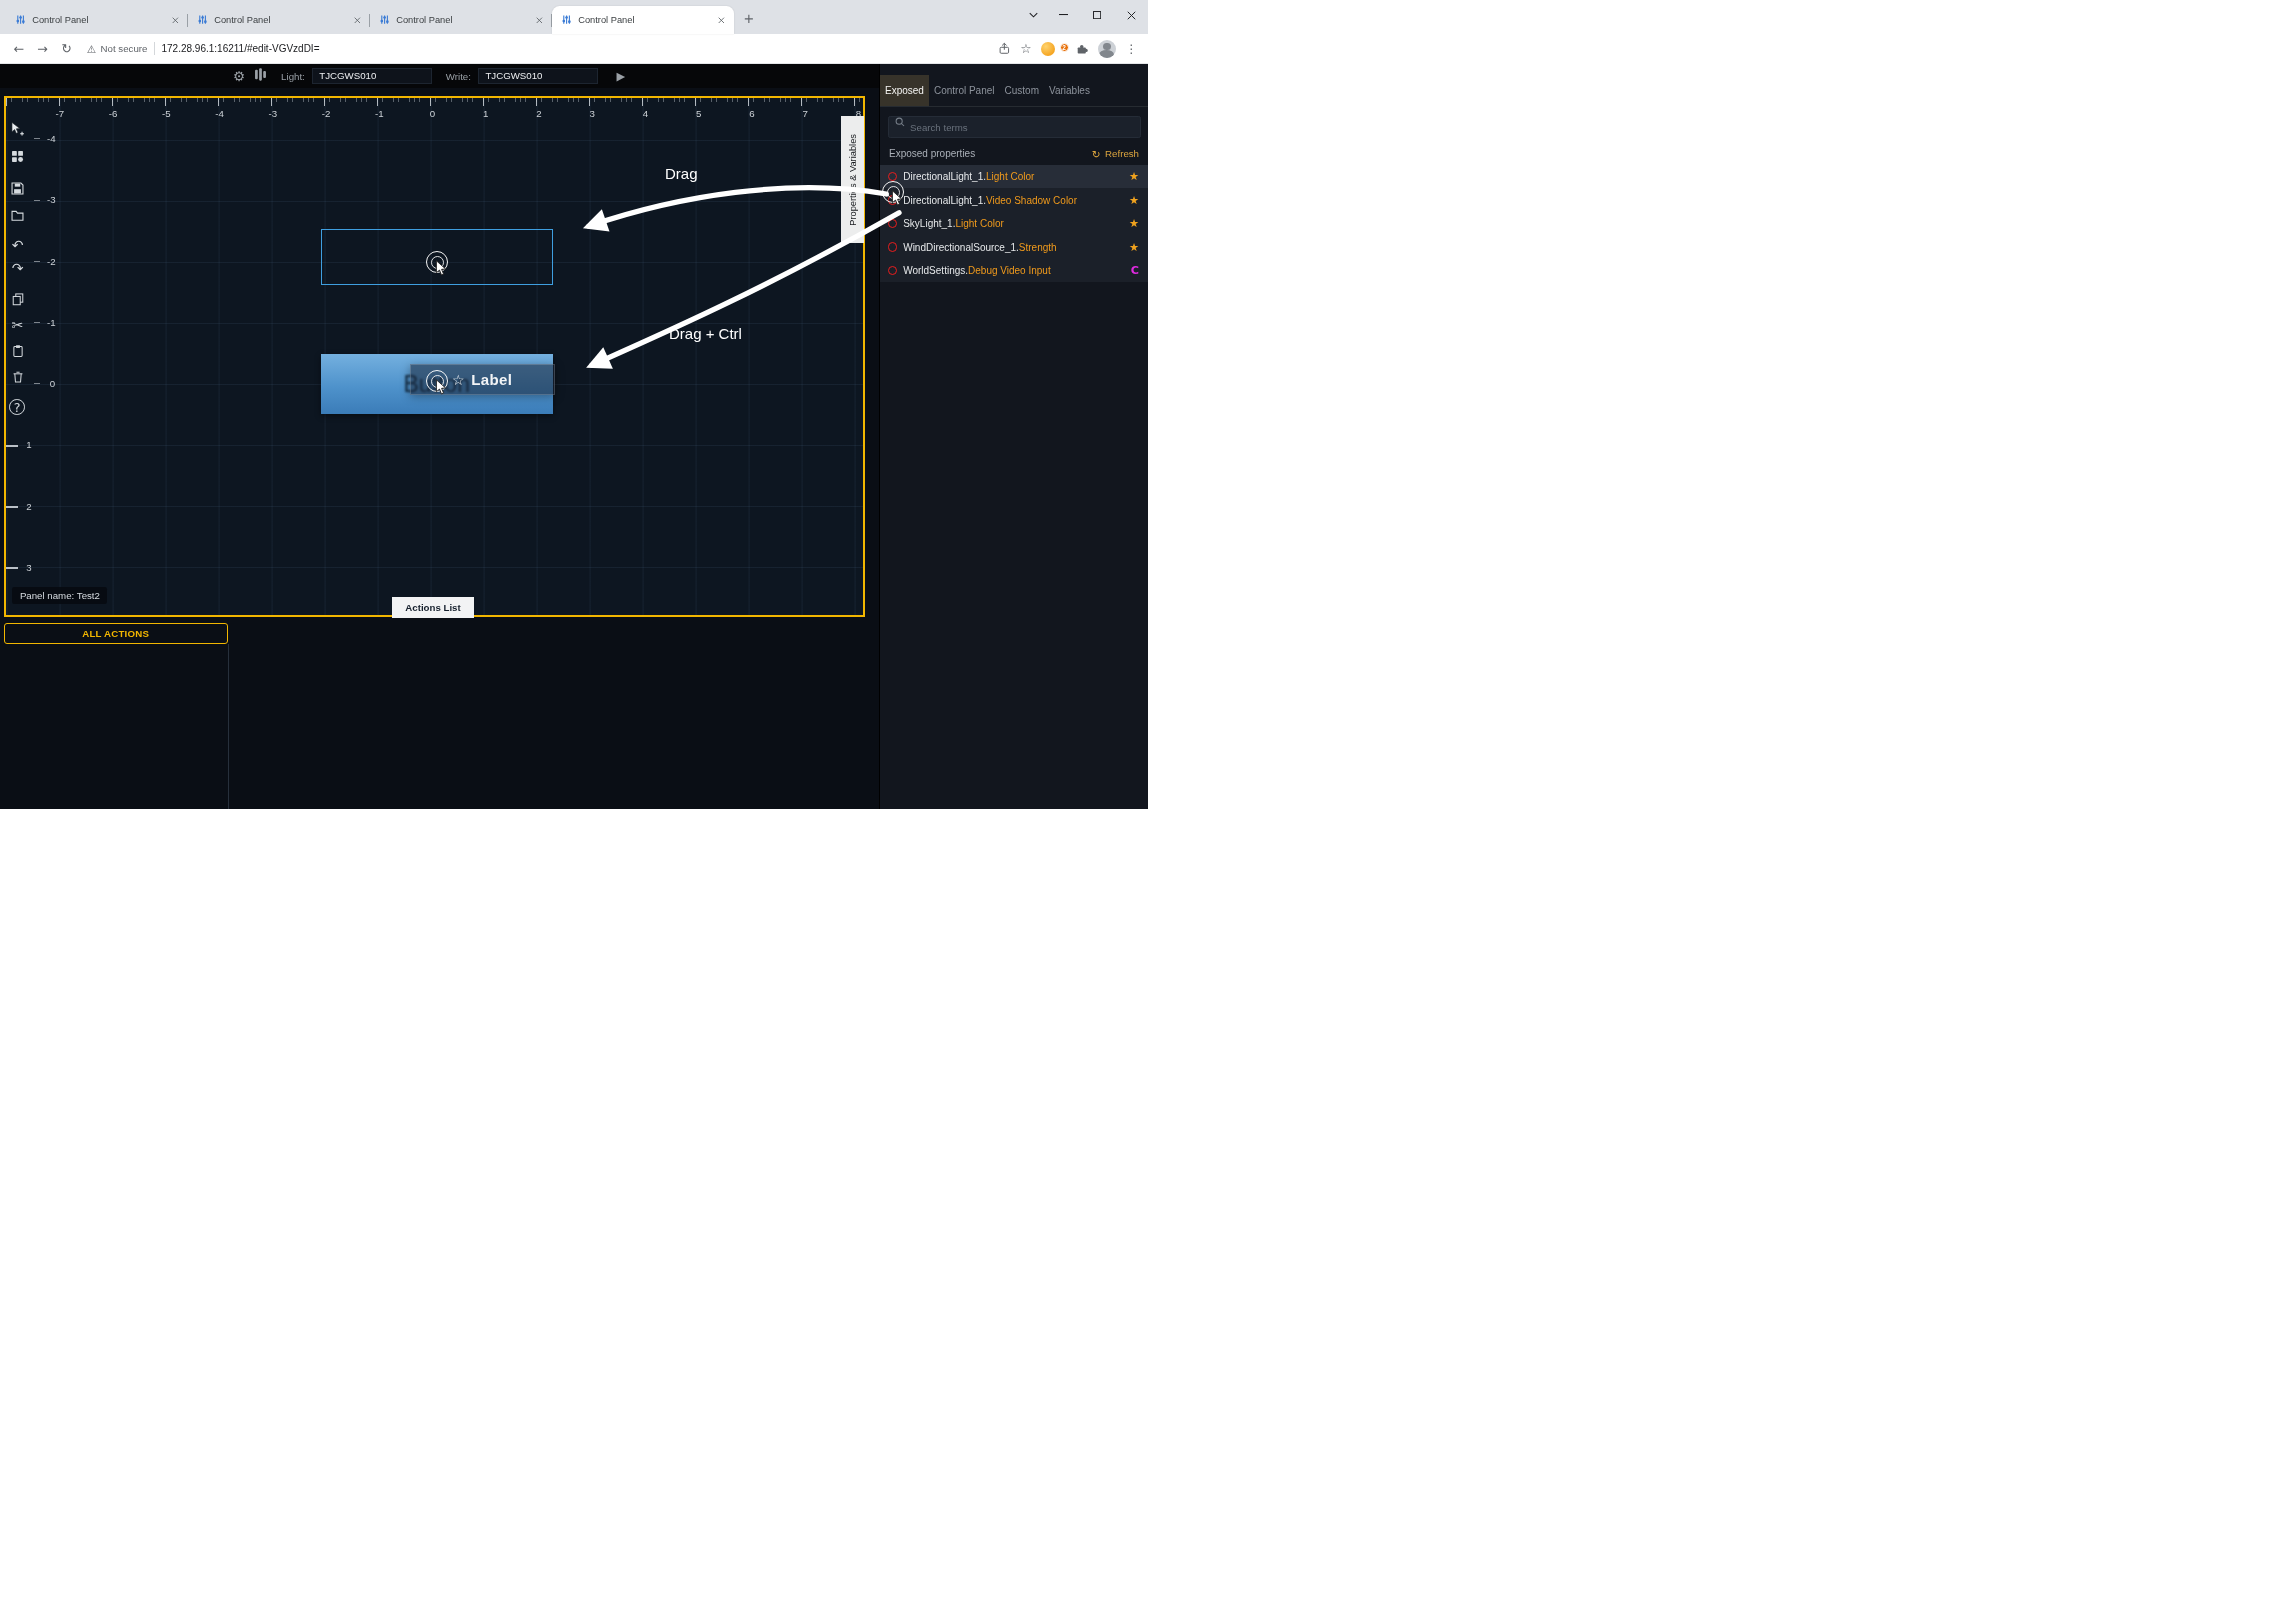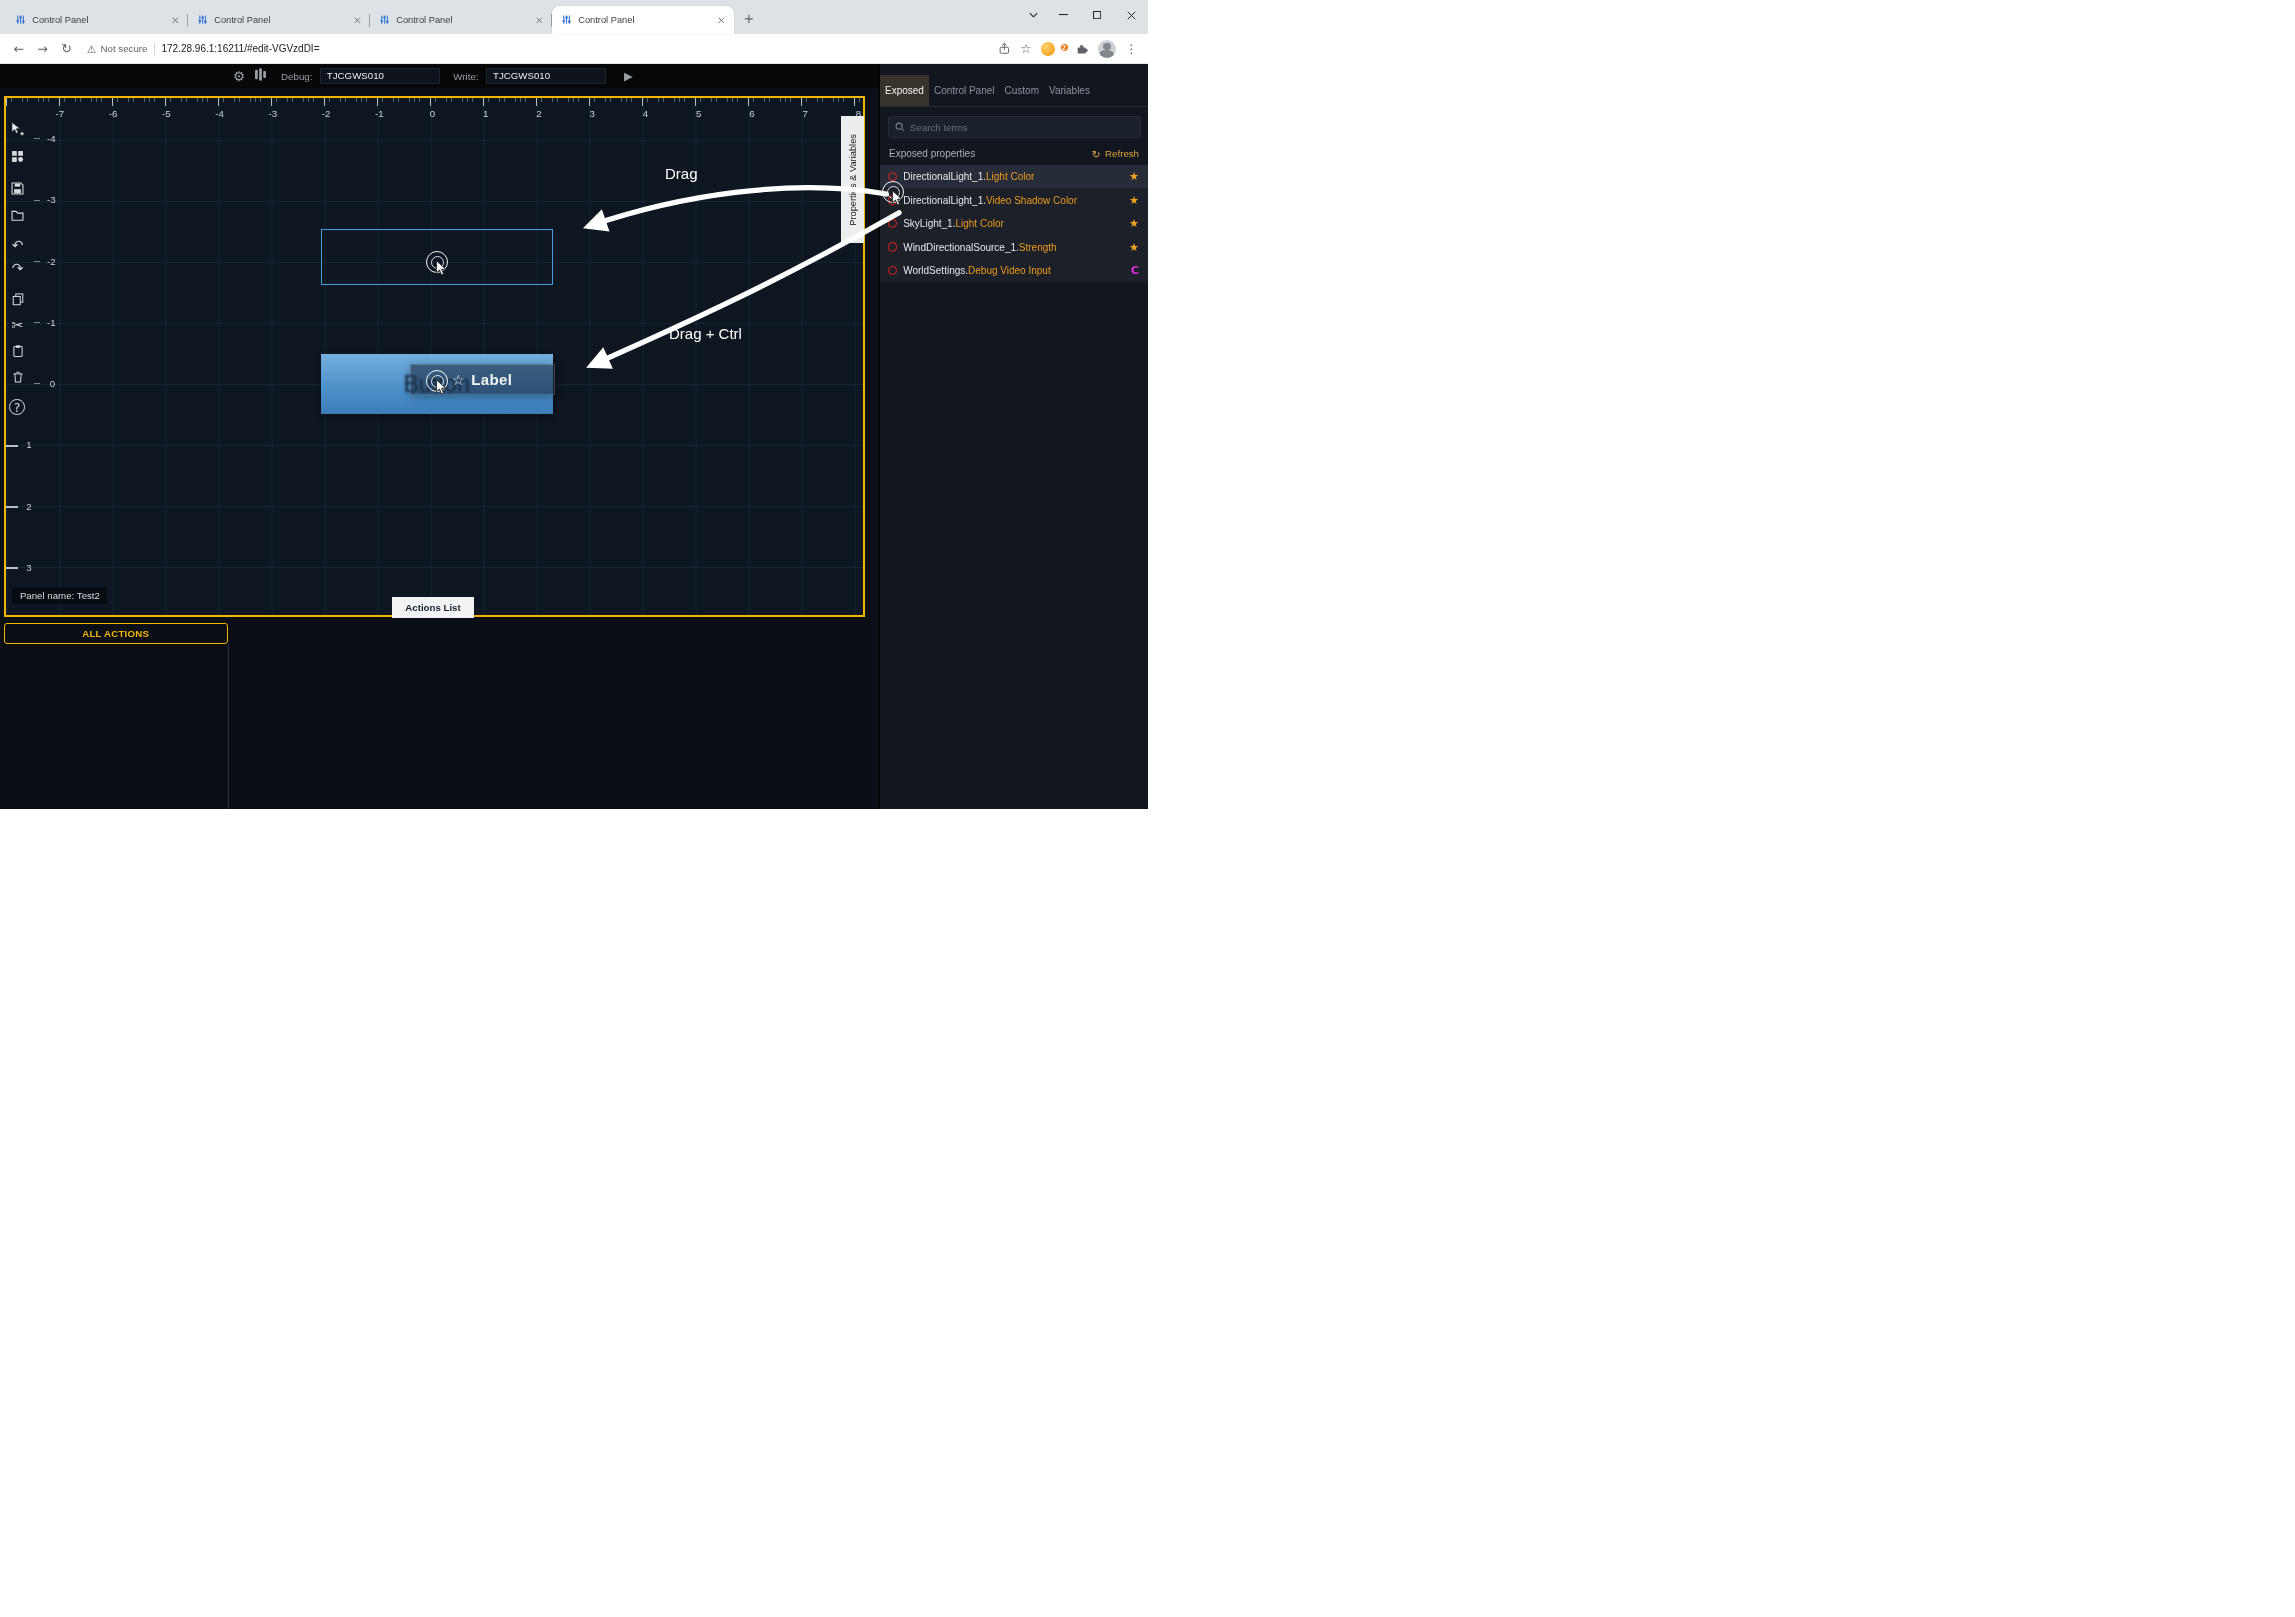--- a/index.html
+++ b/index.html
@@ -73,21 +73,21 @@
   .all-actions{position:absolute;left:3.7px;top:535px;width:224px;height:21px;border:1.5px solid #f2b600;border-radius:3px;color:#f2b600;font-weight:bold;font-size:9.7px;display:flex;align-items:center;justify-content:center;letter-spacing:0.2px}
   .v-divider{position:absolute;left:228px;top:556px;bottom:0;width:0.7px;background:#27303c}
   .props-tab{position:absolute;left:841px;top:28px;width:23px;height:127px;background:#eceded;color:#15181c;display:flex;align-items:center;justify-content:center;z-index:6;font-size:9.3px}
   .props-tab span{writing-mode:vertical-rl;transform:rotate(180deg);white-space:nowrap}
 
   
   .sidebar{flex:1;background:#12161e;display:flex;flex-direction:column;border-left:0.7px solid #000}
   .sb-tabs{margin-top:11.2px;height:32px;display:flex;border-bottom:0.7px solid #262b31}
   .sb-tab{padding:0 5px;display:flex;align-items:center;font-size:10px;color:#8d939c;white-space:nowrap}
   .sb-tab.active{background:#37332a;color:#f4f4f2}
-  .sb-search{margin:9px 7.5px 3px;height:21.7px;background:#1b212b;border:0.7px solid #252c37;border-radius:2.2px;display:flex;align-items:center;padding:0 6.7px;gap:5.2px}
+  .sb-search{margin:9px 7.5px 3px;height:21.7px;background:#1b212b;border:0.7px solid #252c37;border-radius:2.2px;display:flex;padding:0 6.7px;gap:5.2px}
   .sb-search input{background:transparent;border:0;outline:0;color:#dfe3e8;font-size:9.7px;flex:1;font-family:inherit}
   .sb-search input::placeholder{color:#69717c}
   .sb-head{display:flex;align-items:center;padding:6.7px 9px 5.2px}
   .sb-head .hd{color:#aab0b8;font-size:10px;flex:1}
   .refresh{display:flex;align-items:center;gap:4.5px;color:#dca53f;font-size:9.7px}
   .refresh .r-ic{font-size:10.5px}
   .prop-list{background:#171c25}
   .prop-row{height:23.5px;display:flex;align-items:center;padding:0 9px 0 7.5px;font-size:10px;background:#1b2029;white-space:nowrap}
   .prop-row.first{background:#272d38}
   .ring{width:9.7px;height:9.7px;border:1.5px solid #ea1d1d;border-radius:50%;margin-right:6px;flex:none}
@@ -249,21 +249,21 @@
 <div class="app">
   <div class="main">
 
     <div class="top-toolbar">
       <span class="gear glyph">⚙</span>
       <span><svg width="15" height="15" viewBox="0 0 22 22">
             <rect x="3" y="4" width="4" height="14" rx="1.5" fill="#9aa0a6"></rect>
             <rect x="9" y="2" width="4" height="18" rx="1.5" fill="#9aa0a6"></rect>
             <rect x="15" y="6" width="4" height="10" rx="1.5" fill="#9aa0a6"></rect>
           </svg></span>
-      <span class="tt-label">Debug:</span>
+      <span class="tt-label">Light:</span>
       <input class="tt-input" value="TJCGWS010" style="">
       <span class="tt-label">Write:</span>
       <input class="tt-input" value="TJCGWS010" style="">
       <span class="play glyph">▶</span>
     </div>
 
     <div class="workspace">
 
       <div class="canvas">
         <div class="x-ticks-minor"></div>

